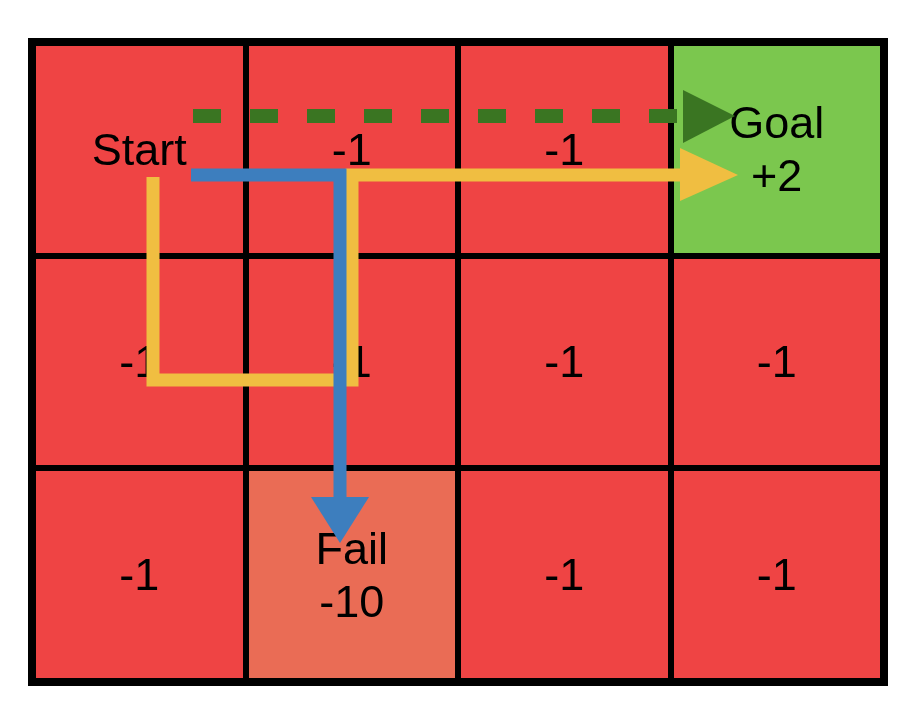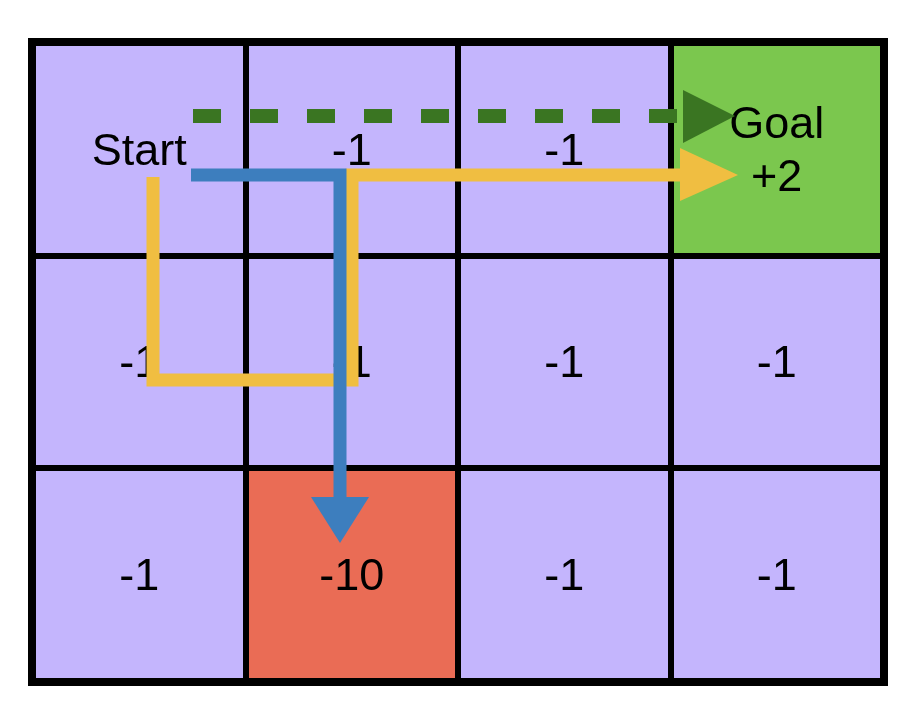--- a/index.html
+++ b/index.html
@@ -26,21 +26,21 @@
   .cell {
     box-sizing: border-box;
     border: 3.5px solid #000000;
     display: flex;
     flex-direction: column;
     align-items: center;
     justify-content: center;
     font-size: 45px;
     line-height: 1.18;
     color: #000000;
-    background: #c4b5fd;
+    background: #ef4444;
   }
   .cell span { display: block; text-align: center; }
   .arrows {
     position: absolute;
     left: 0;
     top: 0;
     width: 918px;
     height: 712px;
     pointer-events: none;
   }
@@ -76,20 +76,21 @@
       <span>-1</span>
     </div>
     <div class="cell">
       <span>-1</span>
     </div>
 
     <div class="cell">
       <span>-1</span>
     </div>
     <div class="cell" style="background-color: rgb(234, 108, 85);">
+      <span>Fail</span>
       <span>-10</span>
     </div>
     <div class="cell">
       <span>-1</span>
     </div>
     <div class="cell">
       <span>-1</span>
     </div>
   </div>
 

